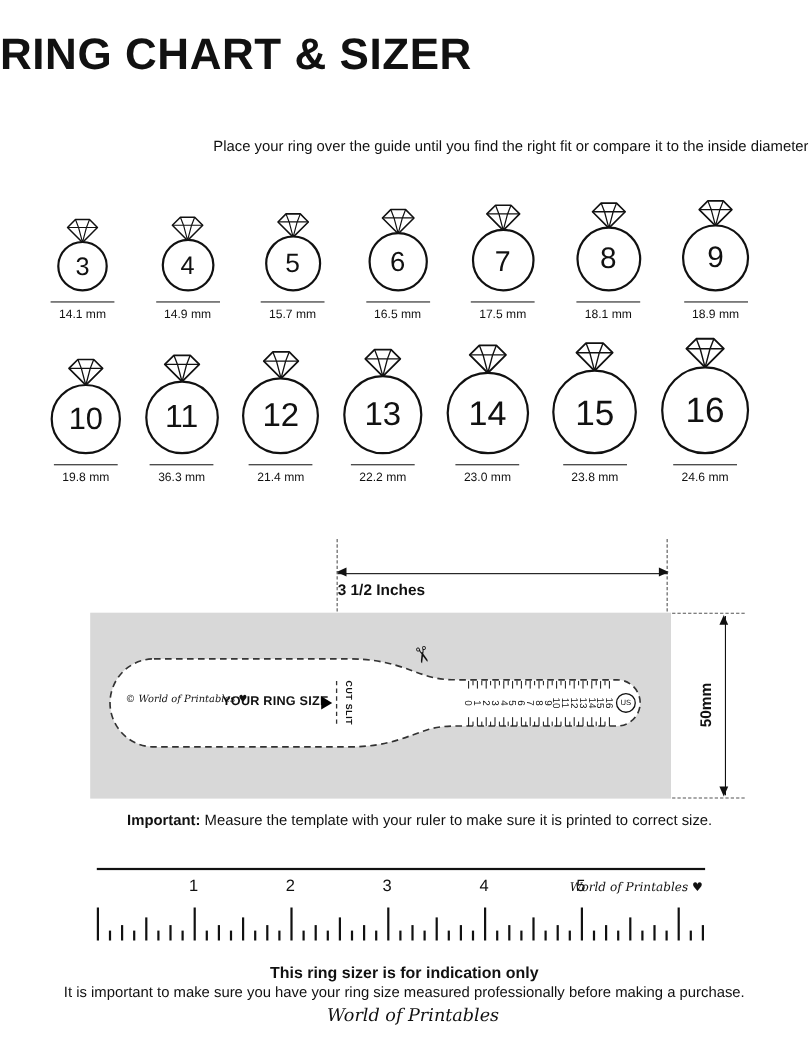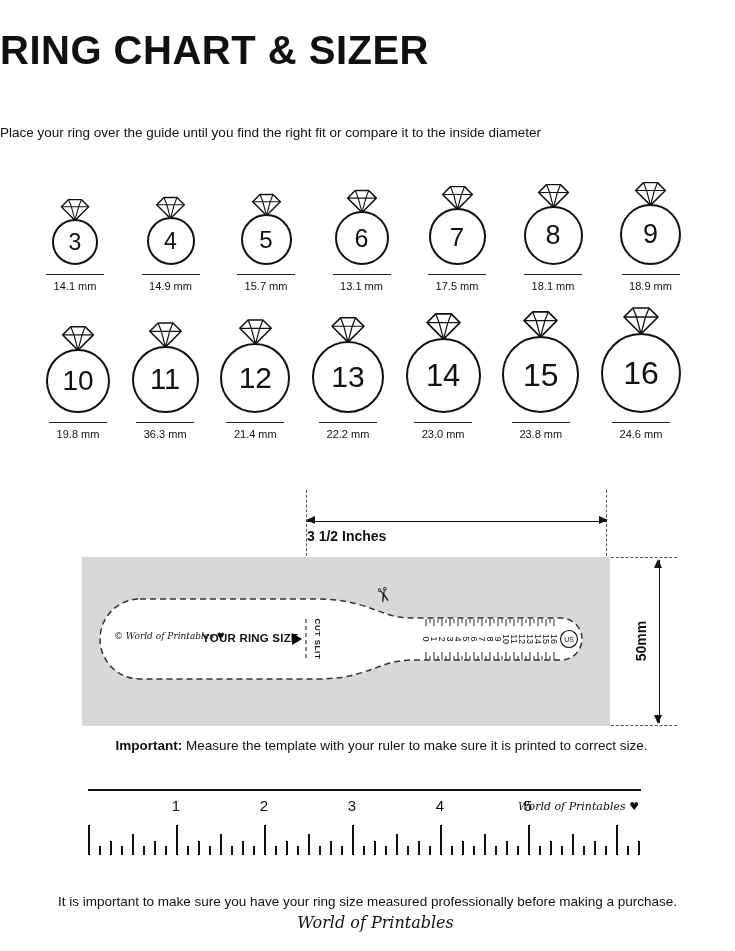--- a/index.html
+++ b/index.html
@@ -1,21 +1,21 @@
 <!DOCTYPE html>
 <html><head>
 <meta charset="utf-8">
 <style>
   *{box-sizing:border-box;margin:0;padding:0;}
   html,body{background:#ffffff;}
   .page{position:relative;width:735px;height:951px;background:#fff;font-family:"Liberation Sans",sans-serif;color:#111;overflow:hidden;}
 
   .title{position:absolute;top:28px;left:0;width:100%;text-align:left;font-size:40px;font-weight:bold;letter-spacing:.5px;}
   .intro-bold{position:absolute;top:107px;left:0;width:100%;text-align:center;font-size:15px;font-weight:bold;}
-  .intro-text{position:absolute;top:125px;left:0;width:100%;text-align:left;font-size:13.5px;}
+  .intro-text{position:absolute;top:125px;left:0;width:100%;text-align:right;font-size:13.5px;}
 
   .rings-row{position:absolute;left:46px;right:54px;display:flex;justify-content:space-between;align-items:flex-end;}
   .rings-row.row-1{top:180px;height:112px;}
   .rings-row.row-2{top:308px;height:132px;}
   .ring-item{display:flex;flex-direction:column;align-items:center;}
   .ring-figure{display:flex;flex-direction:column;align-items:center;}
   .diamond{margin-bottom:-4px;display:block;}
   .ring-circle{border:2.2px solid #111;border-radius:50%;display:flex;align-items:center;justify-content:center;background:#fff;line-height:1;}
   .ring-divider{width:58px;border-top:1.3px solid #222;margin-top:9px;}
   .ring-mm{font-size:11px;margin-top:5px;white-space:nowrap;}
@@ -102,21 +102,21 @@
       </div>
       <div class="ring-item">
         <div class="ring-figure">
           <svg viewBox="0 0 40 32" width="34" height="27" class="diamond">
             <polygon points="12,3 28,3 37,12 20,29 3,12" fill="#fff" stroke="#111" stroke-width="1.7" stroke-linejoin="round"></polygon>
             <path d="M3 12 H37 M12 3 L15.5 12 L20 29 M28 3 L24.5 12 L20 29" fill="none" stroke="#111" stroke-width="1.3" stroke-linejoin="round"></path>
           </svg>
           <div class="ring-circle" style="width: 54px; height: 54px; font-size: 25px;">6</div>
         </div>
         <div class="ring-divider"></div>
-        <div class="ring-mm">13.1 mm</div>
+        <div class="ring-mm">16.5 mm</div>
       </div>
       <div class="ring-item">
         <div class="ring-figure">
           <svg viewBox="0 0 40 32" width="35" height="28" class="diamond">
             <polygon points="12,3 28,3 37,12 20,29 3,12" fill="#fff" stroke="#111" stroke-width="1.7" stroke-linejoin="round"></polygon>
             <path d="M3 12 H37 M12 3 L15.5 12 L20 29 M28 3 L24.5 12 L20 29" fill="none" stroke="#111" stroke-width="1.3" stroke-linejoin="round"></path>
           </svg>
           <div class="ring-circle" style="width: 57px; height: 57px; font-size: 26px;">7</div>
         </div>
         <div class="ring-divider"></div>
@@ -393,15 +393,16 @@
         <div class="ruler-tick" style="left: 484px; height: 21px;"></div>
         <div class="ruler-tick" style="left: 495px; height: 9px;"></div>
         <div class="ruler-tick" style="left: 506px; height: 14px;"></div>
         <div class="ruler-tick" style="left: 517px; height: 9px;"></div>
         <div class="ruler-tick" style="left: 528px; height: 30px;"></div>
         <div class="ruler-tick" style="left: 539px; height: 9px;"></div>
         <div class="ruler-tick" style="left: 550px; height: 14px;"></div>
       </div>
   </div>
 
+  <div class="footer-bold">This ring sizer is for indication only</div>
   <div class="footer-text">It is important to make sure you have your ring size measured professionally before making a purchase.</div>
   <div class="footer-logo">World of Printables</div>
 </div>
 
 </body></html>

